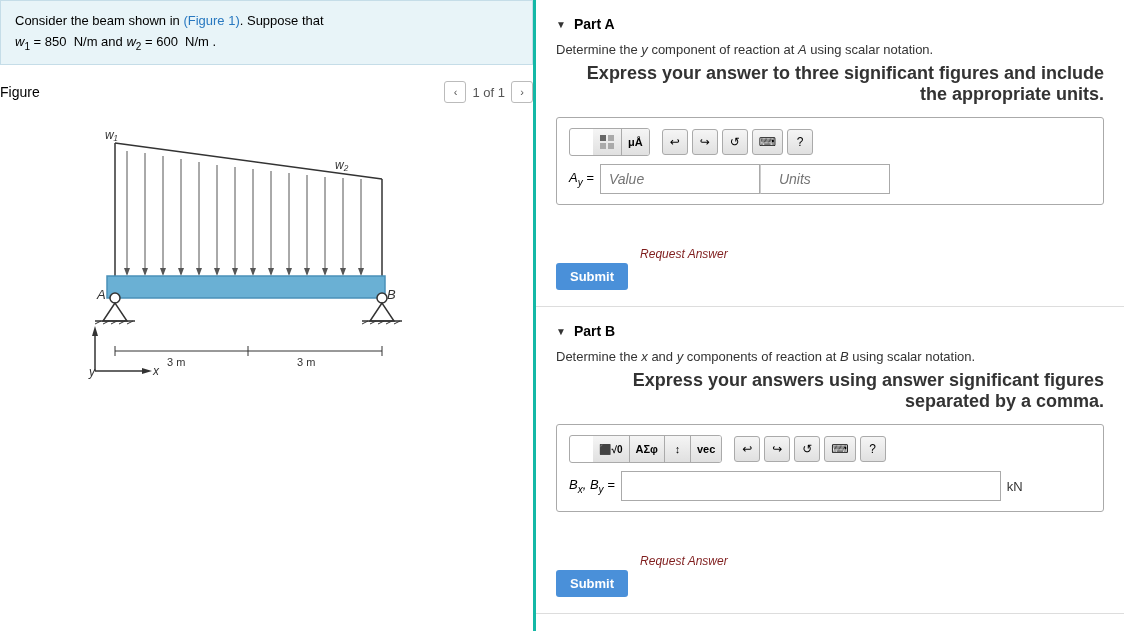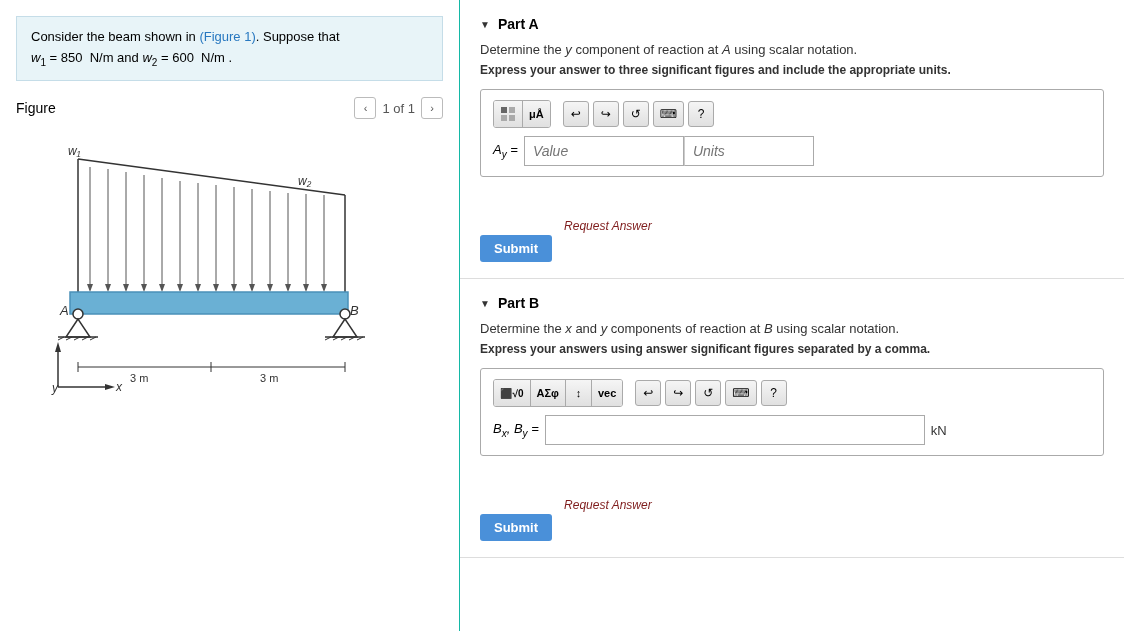--- a/index.html
+++ b/index.html
@@ -7,23 +7,22 @@
       font-family: Arial, sans-serif;
       font-size: 13px;
       background: #fff;
       display: flex;
       width: 1124px;
       min-height: 631px;
     }
 
     
     .left-panel {
-      width: 460px;
-      padding: 16px;
-      border-right: 1px solid #14b8a6;
+      width: 536px;
+      border-right: 3px solid #14b8a6;
       flex-shrink: 0;
     }
     .problem-statement {
       background: #e8f4f8;
       border: 1px solid #c5dde8;
       padding: 10px 14px;
       font-size: 13px;
       line-height: 1.6;
       margin-bottom: 16px;
     }
@@ -95,24 +94,25 @@
       font-size: 10px;
       color: #333;
     }
 
     .part-description {
       font-size: 13px;
       color: #333;
       margin-bottom: 6px;
     }
     .part-instruction {
-      font-size: 12px;
+      font-size: 18px;
       font-weight: bold;
       color: #333;
       margin-bottom: 12px;
+      text-align: right;
     }
 
     
     .answer-box {
       border: 1px solid #aaa;
       border-radius: 3px;
       padding: 10px 12px;
       background: #fff;
       margin-bottom: 12px;
     }
@@ -131,20 +131,21 @@
       cursor: pointer;
       min-width: 26px;
       height: 26px;
       display: flex; align-items: center; justify-content: center;
     }
     .toolbar-icon-group {
       display: flex;
       border: 1px solid #aaa;
       border-radius: 3px;
       overflow: hidden;
+      padding-left: 23px;
     }
     .toolbar-icon-group .toolbar-btn {
       border: none;
       border-right: 1px solid #aaa;
       border-radius: 0;
     }
     .toolbar-icon-group .toolbar-btn:last-child {
       border-right: none;
     }
     .toolbar-sep {
@@ -171,21 +172,21 @@
       padding: 6px 8px;
       font-size: 14px;
       font-style: italic;
       color: #aaa;
       width: 160px;
       outline: none;
     }
     .units-input {
       border: 1px solid #aaa;
       border-left: 1px solid #ccc;
-      padding: 6px 8px;
+      padding: 6px 18px;
       font-size: 14px;
       font-style: italic;
       color: #aaa;
       width: 130px;
       outline: none;
     }
     .wide-input {
       border: 1px solid #aaa;
       padding: 6px 8px;
       font-size: 14px;

